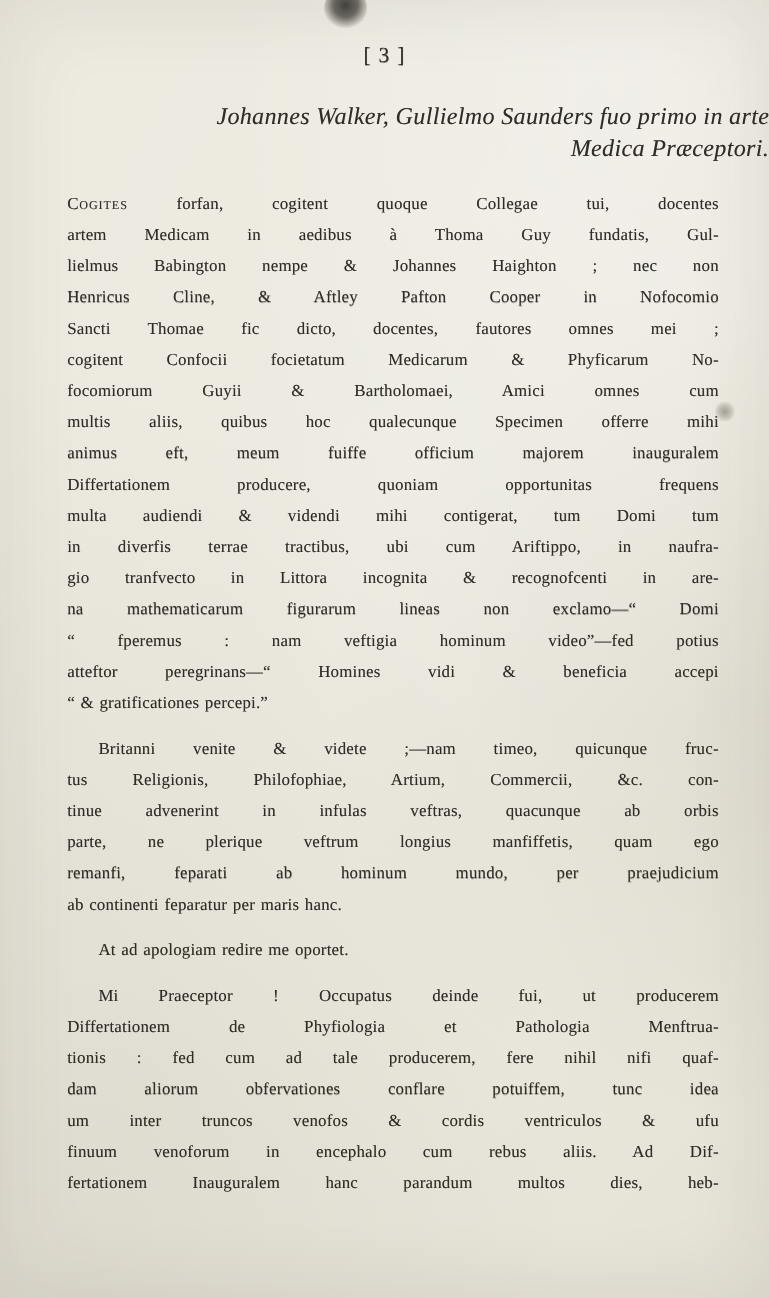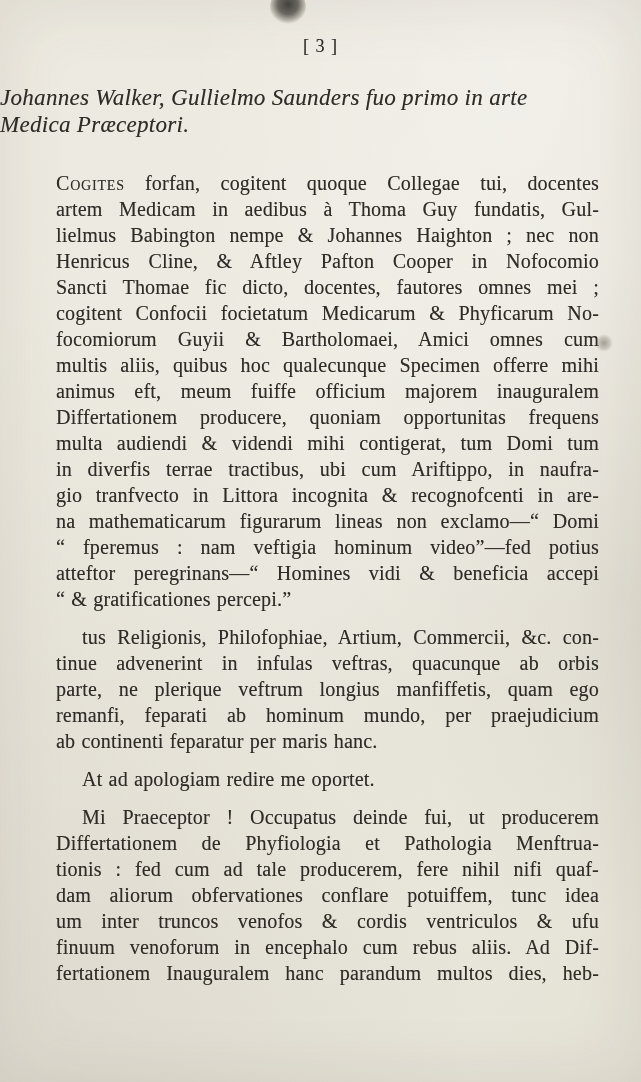--- a/index.html
+++ b/index.html
@@ -53,29 +53,29 @@
   }
   .page-number {
     padding-top: 34px;
     text-align: center;
     font-size: 18px;
     line-height: 24px;
     letter-spacing: 1px;
   }
   .dedication {
     margin-top: 26px;
-    text-align: left;
+    text-align: right;
     font-style: italic;
-    font-size: 23px;
+    font-size: 20px;
     line-height: 27px;
     letter-spacing: 0.3px;
   }
   .body-text {
-    margin: 32px 42px 0 56px;
-    font-size: 20px;
+    margin: 20px 42px 0 56px;
+    font-size: 14px;
     line-height: 26px;
     letter-spacing: 0.2px;
     word-spacing: 1px;
   }
   .para {
     margin: 0 0 12px 0;
   }
   .line {
     text-align: justify;
     text-align-last: justify;
@@ -124,20 +124,21 @@
           <div class="line">in diverfis terrae tractibus, ubi cum Ariftippo, in naufra-</div>
           <div class="line">gio tranfvecto in Littora incognita &amp; recognofcenti in are-</div>
           <div class="line">na mathematicarum figurarum lineas non exclamo—“ Domi</div>
           <div class="line">“ fperemus : nam veftigia hominum video”—fed potius</div>
           <div class="line">atteftor peregrinans—“ Homines vidi &amp; beneficia accepi</div>
           <div class="line last">“ &amp; gratificationes percepi.”</div>
         </div>
     </div>
 
     <div class="para has-indent">
+        <div class="line">Britanni venite &amp; videte ;—nam timeo, quicunque fruc-</div>
         <div class="line">tus Religionis, Philofophiae, Artium, Commercii, &amp;c. con-</div>
         <div class="line">tinue advenerint in infulas veftras, quacunque ab orbis</div>
         <div class="line">parte, ne plerique veftrum longius manfiffetis, quam ego</div>
         <div class="line">remanfi, feparati ab hominum mundo, per praejudicium</div>
         <div class="line last">ab continenti feparatur per maris hanc.</div>
       </div>
 
     <div class="para has-indent">
         <div class="line last">At ad apologiam redire me oportet.</div>
       </div>

